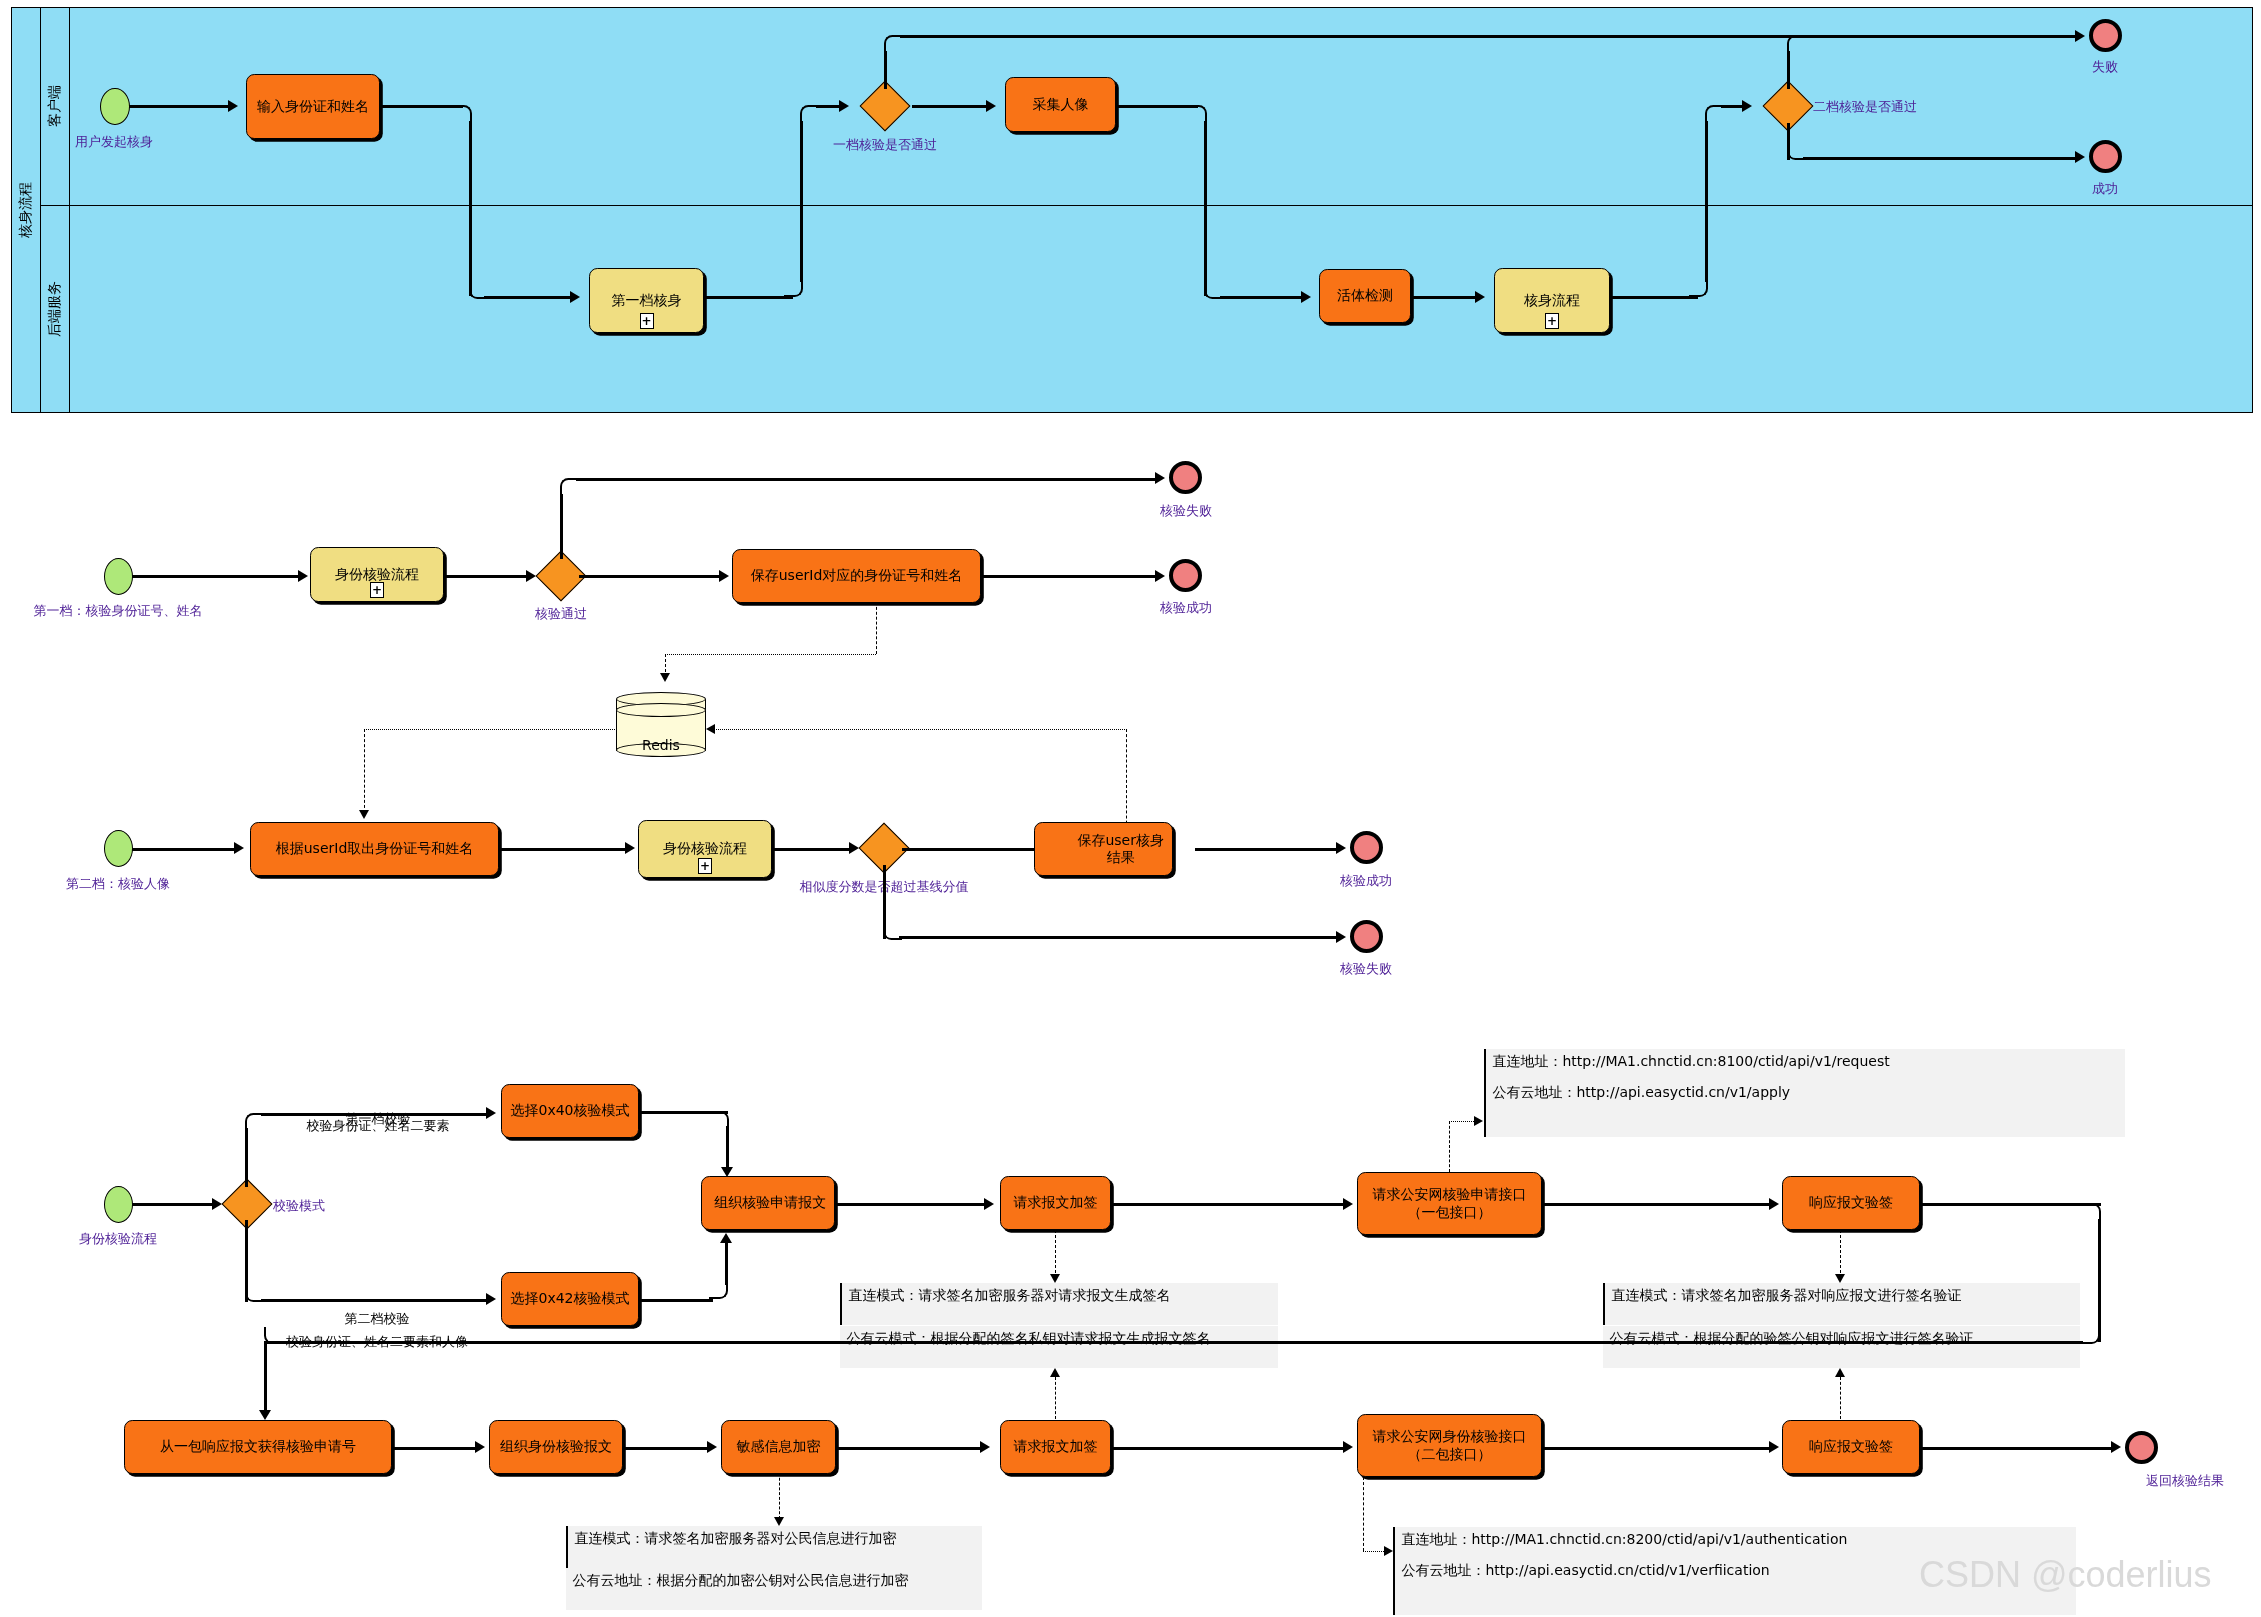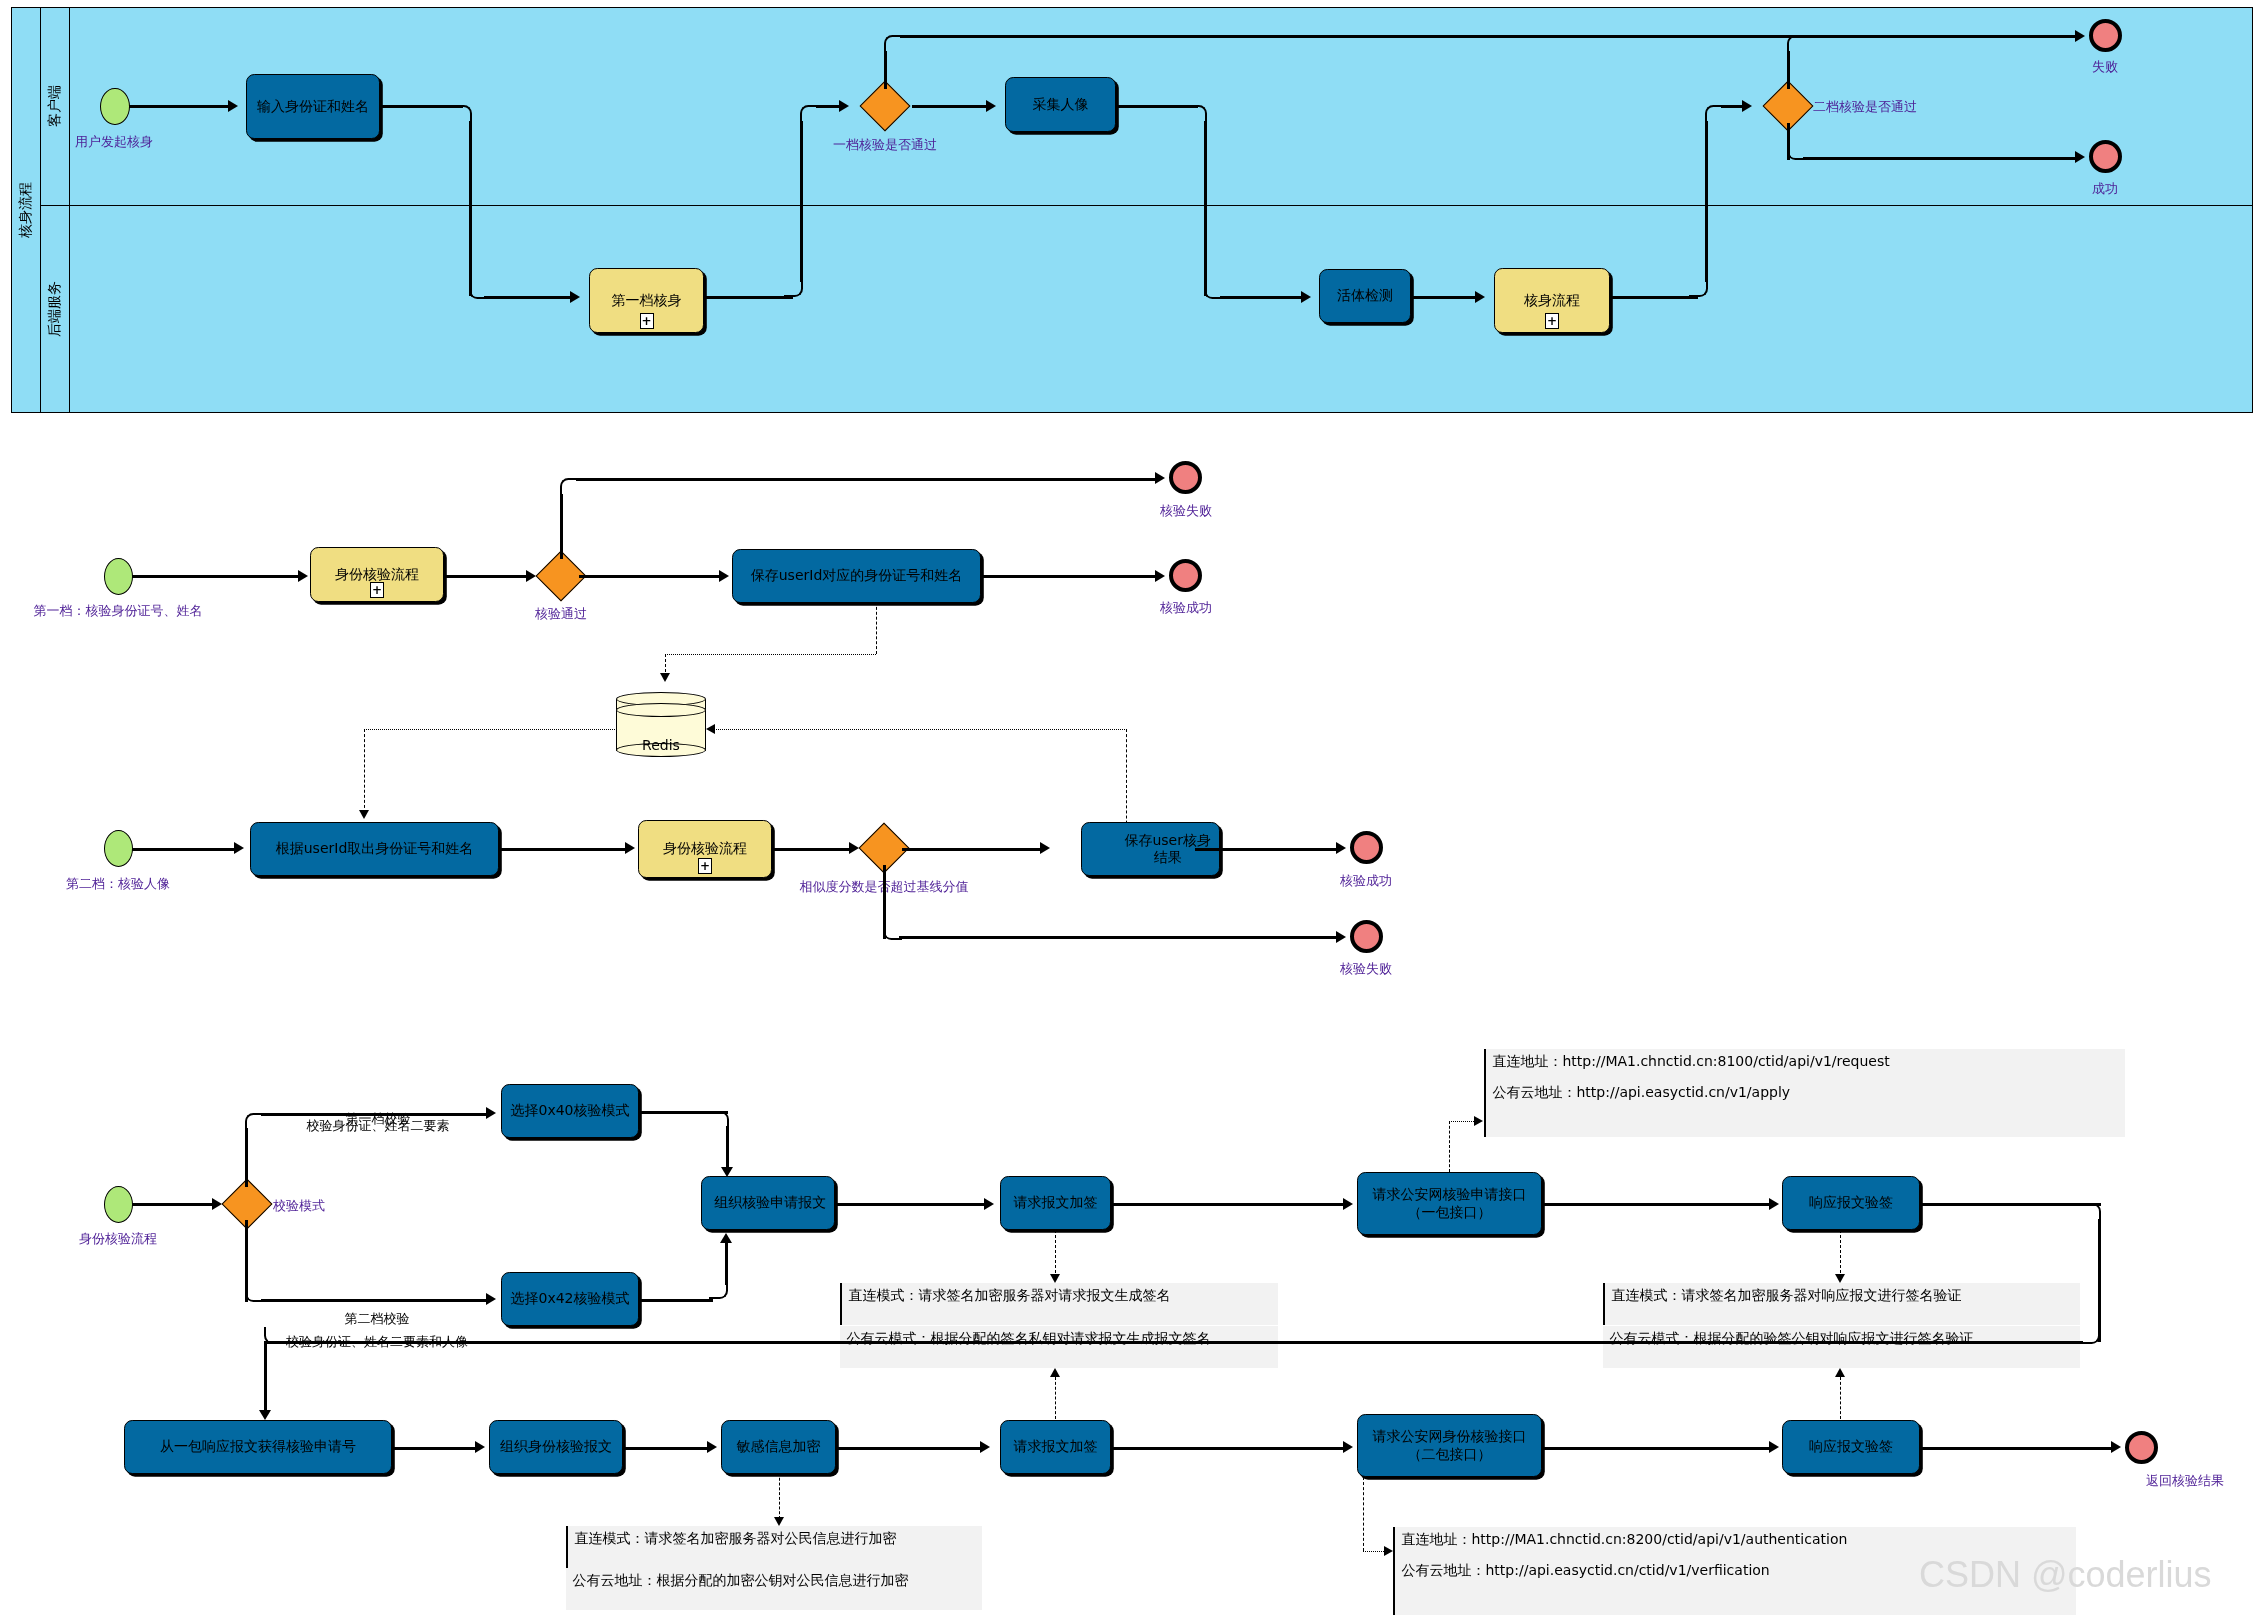--- a/index.html
+++ b/index.html
@@ -8,21 +8,21 @@
 
   
   .pool{position:absolute;border:1.8px solid #000;background:#8FDDF5;box-sizing:border-box;}
   .pool-head{position:absolute;left:0;top:0;width:29px;height:100%;border-right:1.8px solid #000;box-sizing:border-box;}
   .lane{position:absolute;left:29px;box-sizing:border-box;border-bottom:1.8px solid #000;}
   .lane-head{position:absolute;left:0;top:0;width:29px;height:100%;border-right:1.8px solid #000;box-sizing:border-box;}
   .vlabel{position:absolute;left:50%;top:50%;transform:translate(-50%,-50%) rotate(-90deg);
           white-space:nowrap;font-size:14px;color:#000;}
 
   
-  .task{position:absolute;background:#0369a1;border:1.8px solid #000;border-radius:8.3px;
+  .task{position:absolute;background:#f97316;border:1.8px solid #000;border-radius:8.3px;
         box-shadow:2.8px 2.8px 0 #000;box-sizing:border-box;display:flex;align-items:center;
         justify-content:center;text-align:center;font-size:14px;color:#000;line-height:1.25;padding:1.8px 3.7px;}
   .task.sub{background:#F0DE82;}
   .task .plus{position:absolute;left:50%;bottom:2.8px;transform:translateX(-50%);
         width:12px;height:14px;border:1.4px solid #000;background:#fff;display:flex;
         align-items:center;justify-content:center;font-size:12px;line-height:1;font-weight:700;}
   .task .lbl{display:block;}
 
   .start-ev{position:absolute;border-radius:50%;background:#AEE879;border:1.8px solid #000;box-sizing:border-box;}
   .end-ev{position:absolute;border-radius:50%;background:#F08080;border:4.6px solid #000;box-sizing:border-box;}
@@ -261,21 +261,21 @@
 
   <div class="ln-h" style="left:771px;top:848px;width:81px;"></div>
   <div class="arrow-r" style="left:849px;top:842px;"></div>
 
   <div class="gw" style="left:866px;top:830px;width:36px;height:36px;"></div>
   <span class="cap c" style="left:884px;top:878px;">相似度分数是否超过基线分值</span>
 
   <div class="ln-h" style="left:902px;top:848px;width:141px;"></div>
   <div class="arrow-r" style="left:1040px;top:842px;"></div>
 
-  <div class="task" style="left:1081px;top:822px;width:139px;height:54px;padding-left:38px;">
+  <div class="task" style="left:1034px;top:822px;width:139px;height:54px;padding-left:38px;">
     <span class="lbl">保存user核身结果</span>
   </div>
 
   <div class="ln-h" style="left:1195px;top:848px;width:145px;"></div>
   <div class="arrow-r" style="left:1336px;top:842px;"></div>
   <div class="end-ev" style="left:1350px;top:831px;width:33px;height:33px;"></div>
   <span class="cap c" style="left:1366px;top:872px;">核验成功</span>
 
   <div class="ln-v" style="left:883px;top:865px;height:74px;"></div>
   <div class="corner c-bl" style="left:883px;top:923px;width:18.5px;height:16.6px;"></div>

